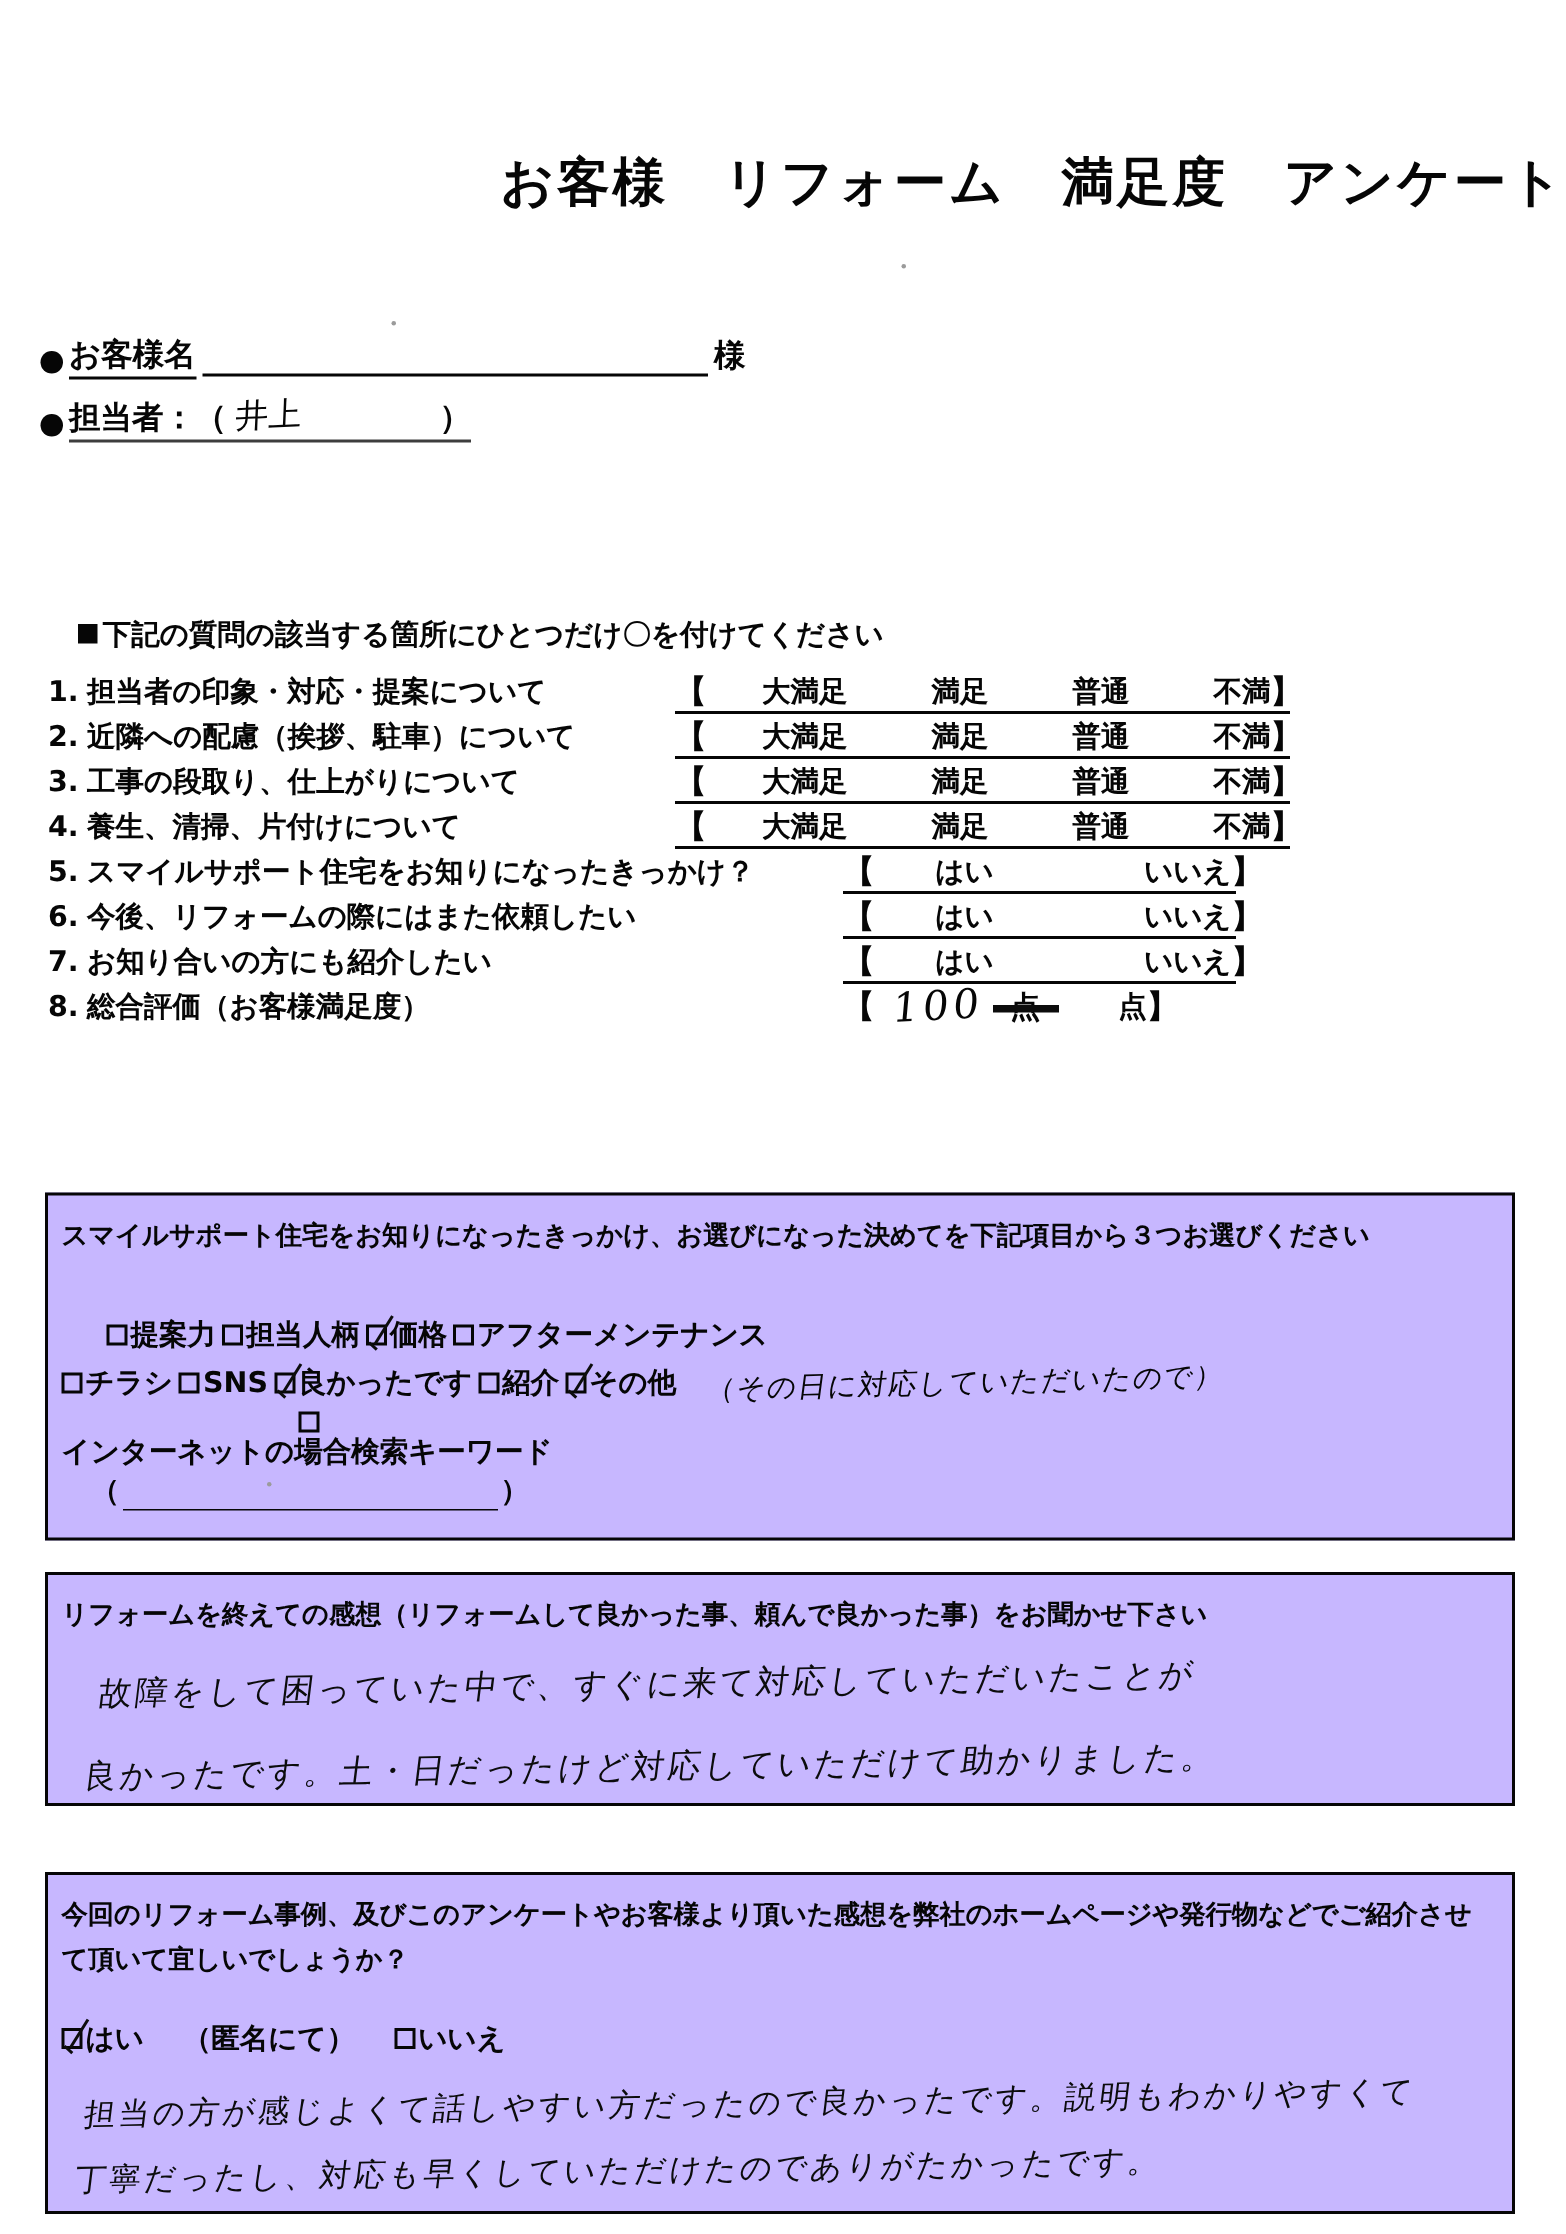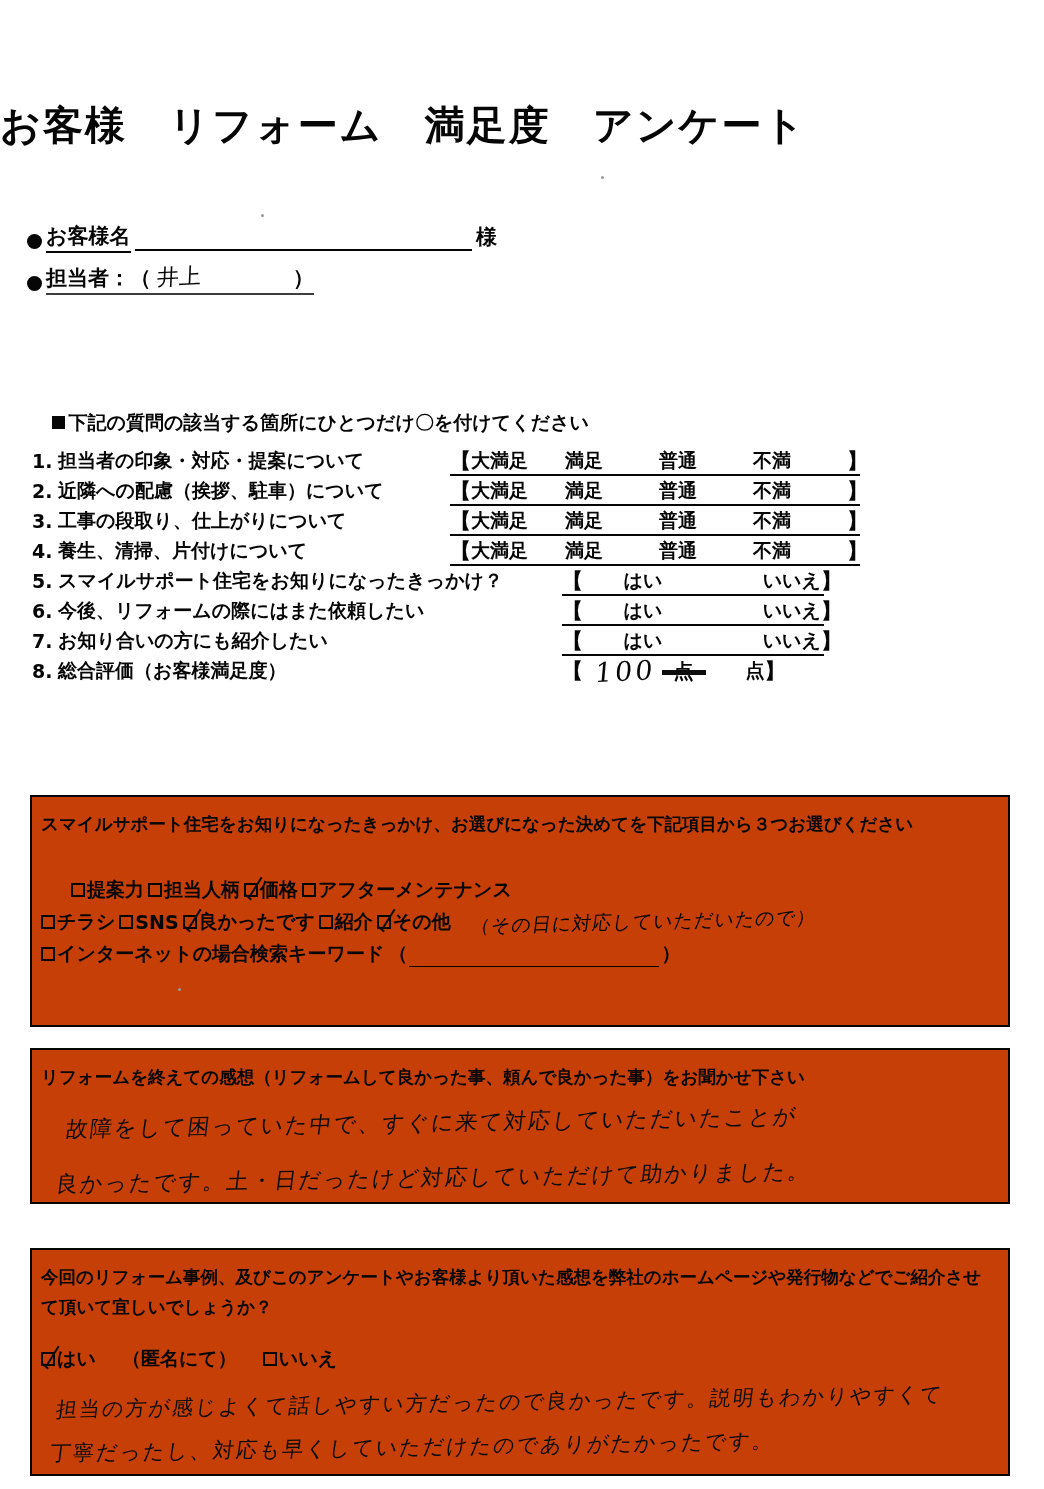--- a/index.html
+++ b/index.html
@@ -20,22 +20,22 @@
     inset: 0;
     filter: contrast(1.04);
   }
 
   
   .title {
     position: absolute;
     top: 98px;
     left: 0;
     width: 1044px;
-    text-align: left;
-    font-size: 40px;
+    text-align: right;
+    font-size: 35px;
     font-weight: 700;
     letter-spacing: 2px;
     white-space: pre;
   }
 
   
   .field-row {
     position: absolute;
     display: flex;
     align-items: flex-end;
@@ -134,21 +134,21 @@
   .answers.wide { left: 418px; width: 410px; }
   .answers.yn   { left: 530px; width: 262px; }
   .answers.score{ left: 530px; width: 262px; border-bottom: none; }
 
   .brk { font-size: 21px; flex: none; }
   .opt {
     position: relative;
     flex: none;
     white-space: pre;
   }
-  .answers.wide .opt { width: 94px; text-align: left; }
+  .answers.wide .opt { width: 94px; text-align: right; }
   .answers.yn .opt.yes { width: 120px; text-align: center; }
   .answers.yn .opt.no  { width: 118px; text-align: right; }
 
   .score-hand {
     font-family: "DejaVu Serif", serif;
     font-size: 27px;
     font-weight: 400;
     letter-spacing: 3px;
     transform: rotate(-3deg) skewX(-8deg);
     display: inline-block;
@@ -168,21 +168,21 @@
     height: 5px;
     background: #101010;
   }
   .score-unit { margin-left: 44px; white-space: pre; }
 
   
   .box {
     position: absolute;
     border: 2px solid #0b0b0b;
     box-sizing: border-box;
-    background: #c2410c;
+    background: #c4b5fd;
   }
   #box-source   { left: 30px; top: 795px;  width: 980px; height: 232px; }
   #box-feedback { left: 30px; top: 1048px; width: 980px; height: 156px; }
   #box-publish  { left: 30px; top: 1248px; width: 980px; height: 228px; }
 
   .box-heading {
     position: absolute;
     left: 9px;
     top: 12px;
     right: 10px;
@@ -195,21 +195,21 @@
   .check-line {
     position: absolute;
     font-size: 19px;
     font-weight: 700;
     display: flex;
     align-items: center;
     white-space: pre;
   }
   #src-line-1 { left: 9px; top: 80px; padding-left: 30px; }
   #src-line-2 { left: 9px; top: 112px; }
-  #src-line-3 { left: 9px; top: 144px; }
+  #src-line-3 { left: 9px; top: 144px; flex-direction: column; }
   #pub-line-1 { left: 9px; top: 96px; }
 
   .cb {
     position: relative;
     display: inline-block;
     width: 14px;
     height: 14px;
     border: 2px solid #0b0b0b;
     box-sizing: border-box;
     margin-right: 2px;

